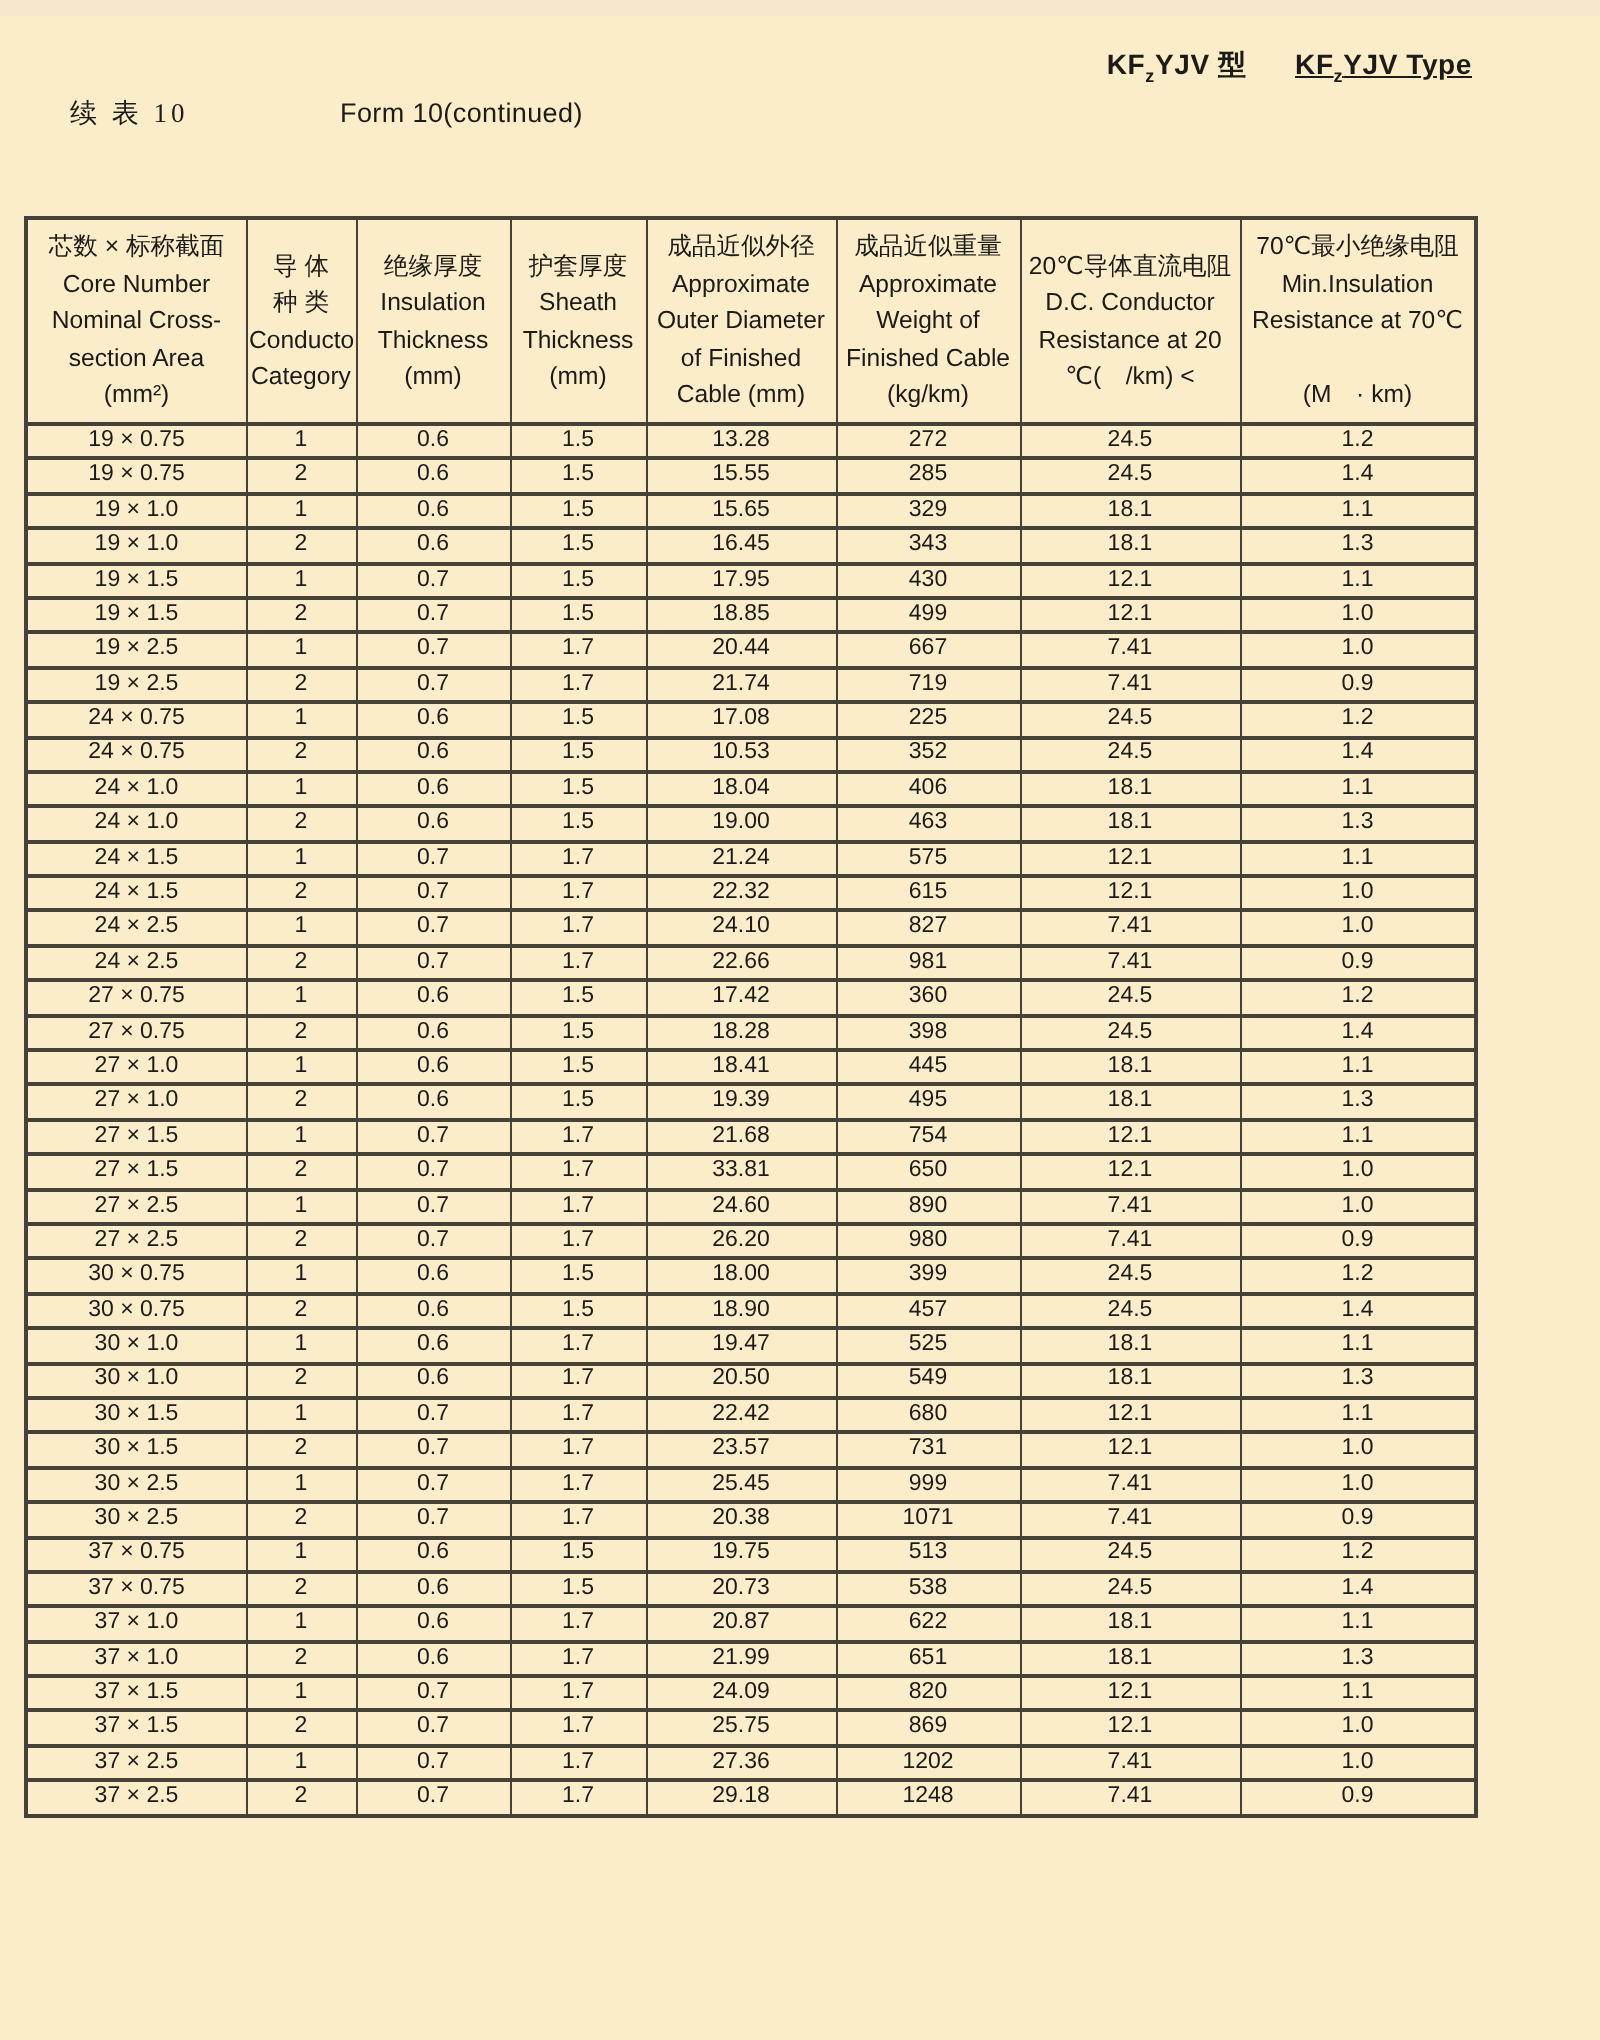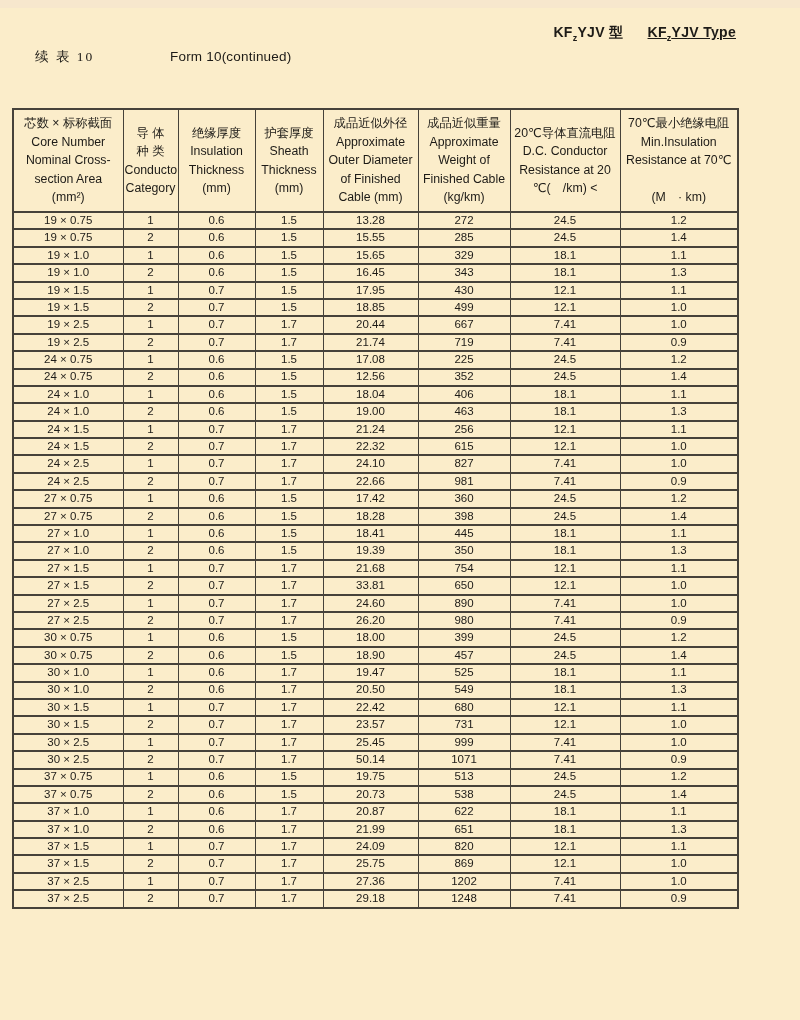--- a/index.html
+++ b/index.html
@@ -215,21 +215,21 @@
         <td>17.08</td>
         <td>225</td>
         <td>24.5</td>
         <td>1.2</td>
       </tr>
       <tr>
         <td>24 × 0.75</td>
         <td>2</td>
         <td>0.6</td>
         <td>1.5</td>
-        <td>12.56</td>
+        <td>10.53</td>
         <td>352</td>
         <td>24.5</td>
         <td>1.4</td>
       </tr>
       <tr>
         <td>24 × 1.0</td>
         <td>1</td>
         <td>0.6</td>
         <td>1.5</td>
         <td>18.04</td>
@@ -246,21 +246,21 @@
         <td>463</td>
         <td>18.1</td>
         <td>1.3</td>
       </tr>
       <tr>
         <td>24 × 1.5</td>
         <td>1</td>
         <td>0.7</td>
         <td>1.7</td>
         <td>21.24</td>
-        <td>256</td>
+        <td>575</td>
         <td>12.1</td>
         <td>1.1</td>
       </tr>
       <tr>
         <td>24 × 1.5</td>
         <td>2</td>
         <td>0.7</td>
         <td>1.7</td>
         <td>22.32</td>
         <td>615</td>
@@ -316,21 +316,21 @@
         <td>445</td>
         <td>18.1</td>
         <td>1.1</td>
       </tr>
       <tr>
         <td>27 × 1.0</td>
         <td>2</td>
         <td>0.6</td>
         <td>1.5</td>
         <td>19.39</td>
-        <td>350</td>
+        <td>495</td>
         <td>18.1</td>
         <td>1.3</td>
       </tr>
       <tr>
         <td>27 × 1.5</td>
         <td>1</td>
         <td>0.7</td>
         <td>1.7</td>
         <td>21.68</td>
         <td>754</td>
@@ -435,21 +435,21 @@
         <td>25.45</td>
         <td>999</td>
         <td>7.41</td>
         <td>1.0</td>
       </tr>
       <tr>
         <td>30 × 2.5</td>
         <td>2</td>
         <td>0.7</td>
         <td>1.7</td>
-        <td>50.14</td>
+        <td>20.38</td>
         <td>1071</td>
         <td>7.41</td>
         <td>0.9</td>
       </tr>
       <tr>
         <td>37 × 0.75</td>
         <td>1</td>
         <td>0.6</td>
         <td>1.5</td>
         <td>19.75</td>

